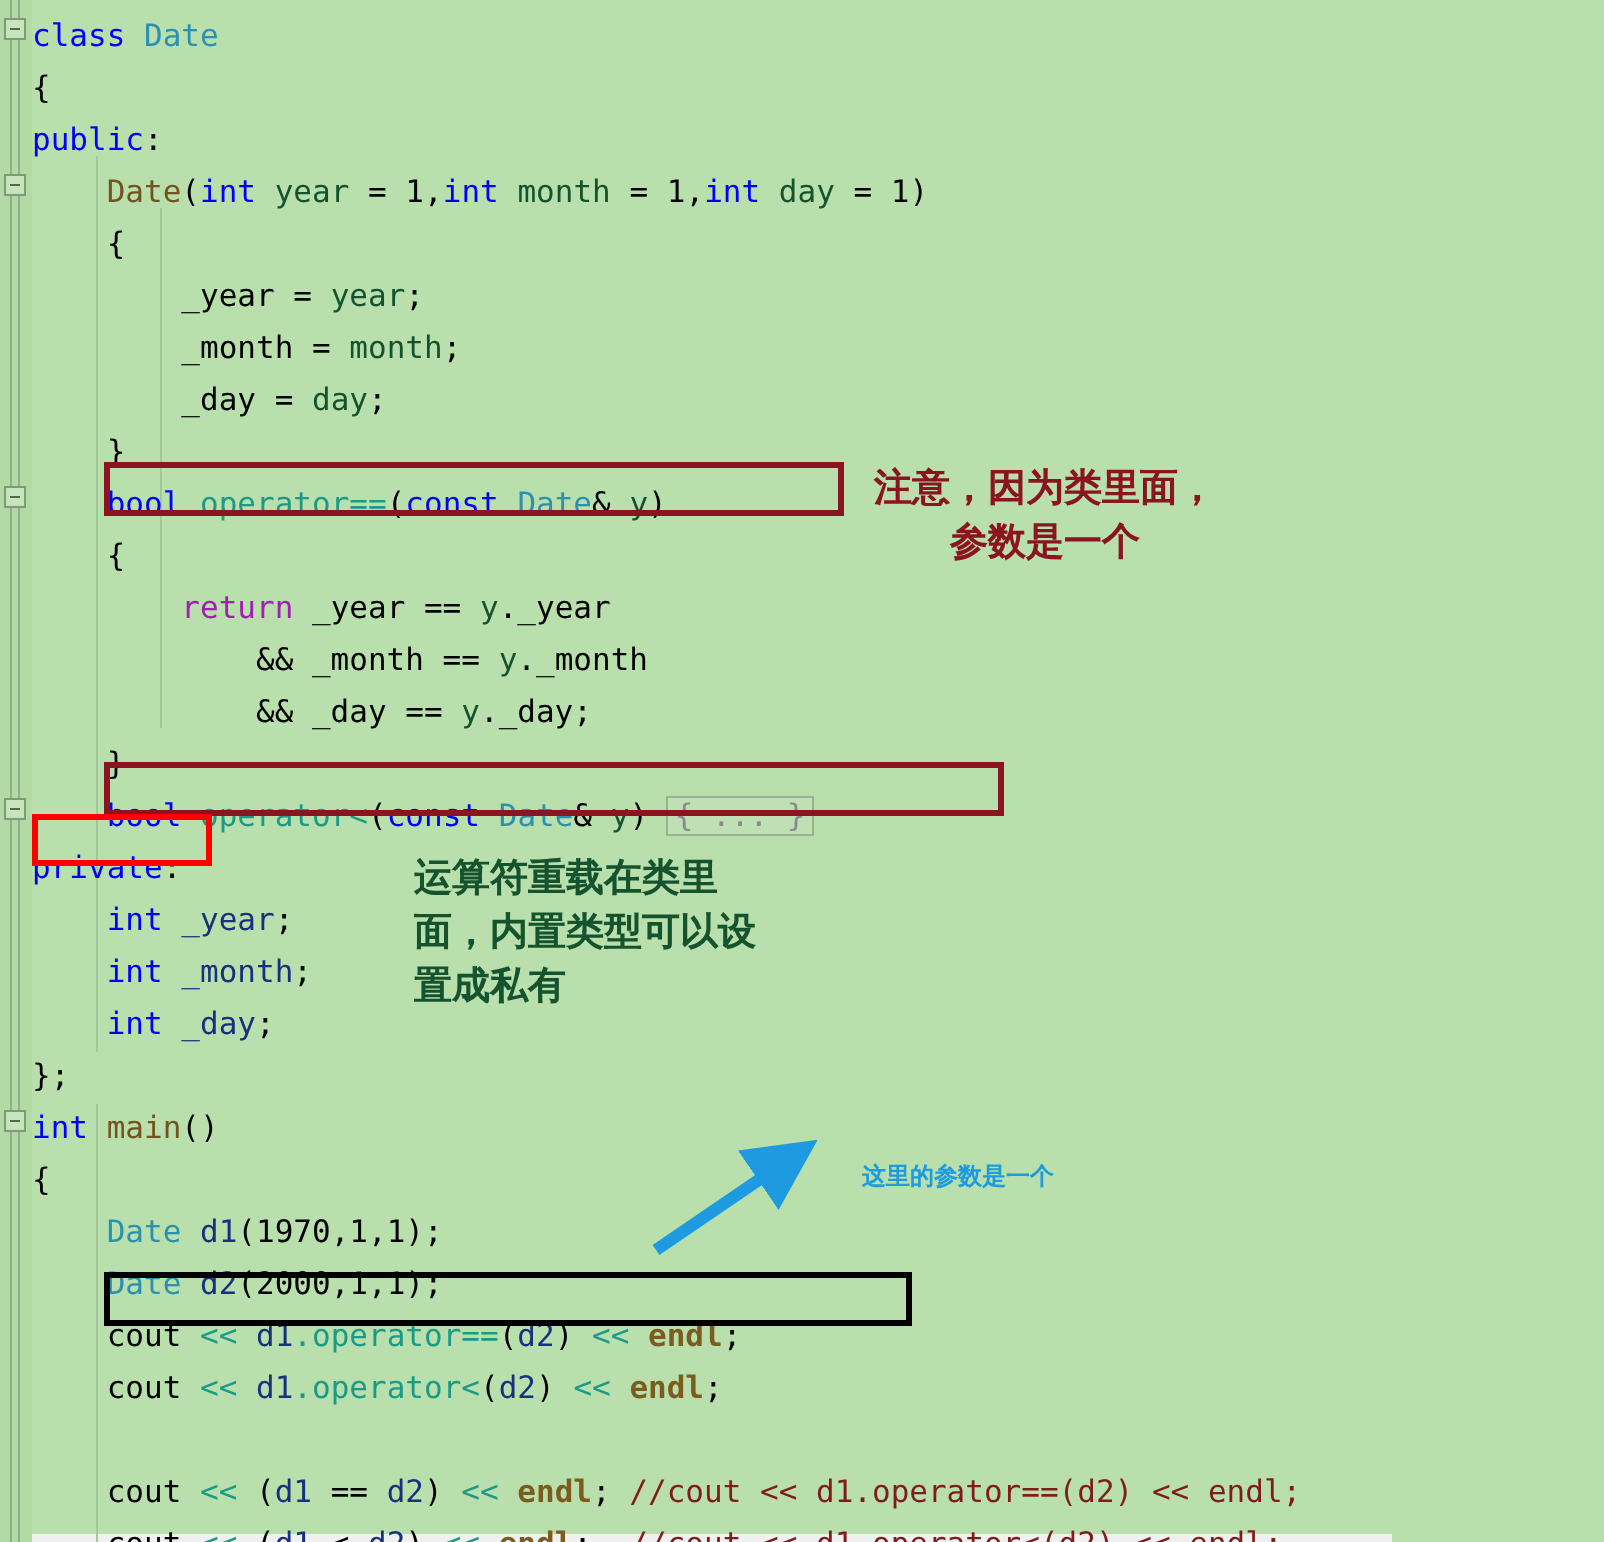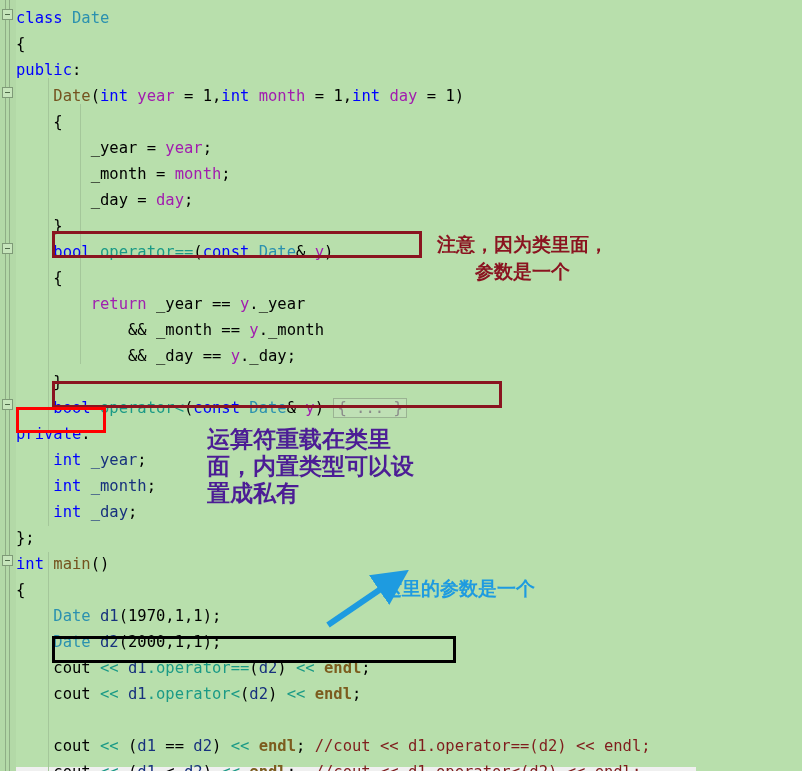--- a/index.html
+++ b/index.html
@@ -50,21 +50,21 @@
     position:absolute;left:0;height:26px;white-space:pre;
   }
   
   .iguide{
     position:absolute;width:1px;background:#a4c79a;
   }
   
   .kw   {color:#0000ff;}            
   .type {color:#2b91af;}            
   .fn   {color:#74531f;}            
-  .param{color:#a21caf;}            
+  .param{color:#14532d;}            
   .ret  {color:#a020b0;text-align:center;}            
   .num  {color:#000000;}
   .teal {color:#1b9a86;}            
   .navy {color:#17317d;}            
   .brown{color:#7c5c1e;font-weight:bold;}            
   .cmt  {color:#7f1d1d;}            
   .plain{color:#000000;}
   .collapsed{
     color:#8a8a8a;
     background:#bfe0b5;
@@ -79,22 +79,22 @@
   .box-red{border:3px solid #ff0000;}
   .box-black{border:3px solid #000000;}
   
   .note{
     position:absolute;
     font-family:"DejaVu Sans","Liberation Sans",sans-serif;
     font-weight:bold;
     white-space:pre-line;
   }
   .note-darkred{color:#8a1420;font-size:19px;line-height:27px;}
-  .note-red{color:#4c1d95;font-size:23px;line-height:27px;}
-  .note-blue{color:#1e9be0;font-size:19px;line-height:27px;}
+  .note-red{color:#14532d;font-size:19px;line-height:27px;}
+  .note-blue{color:#1e9be0;font-size:12px;line-height:27px;margin-left:48px;}
   .arrow{position:absolute;}
 </style>
 </head>
 <body>
 
 <div id="editor">
 
   <div class="gutter">
     <div class="gutter-line"></div>
     <div class="gutter-line2"></div>

